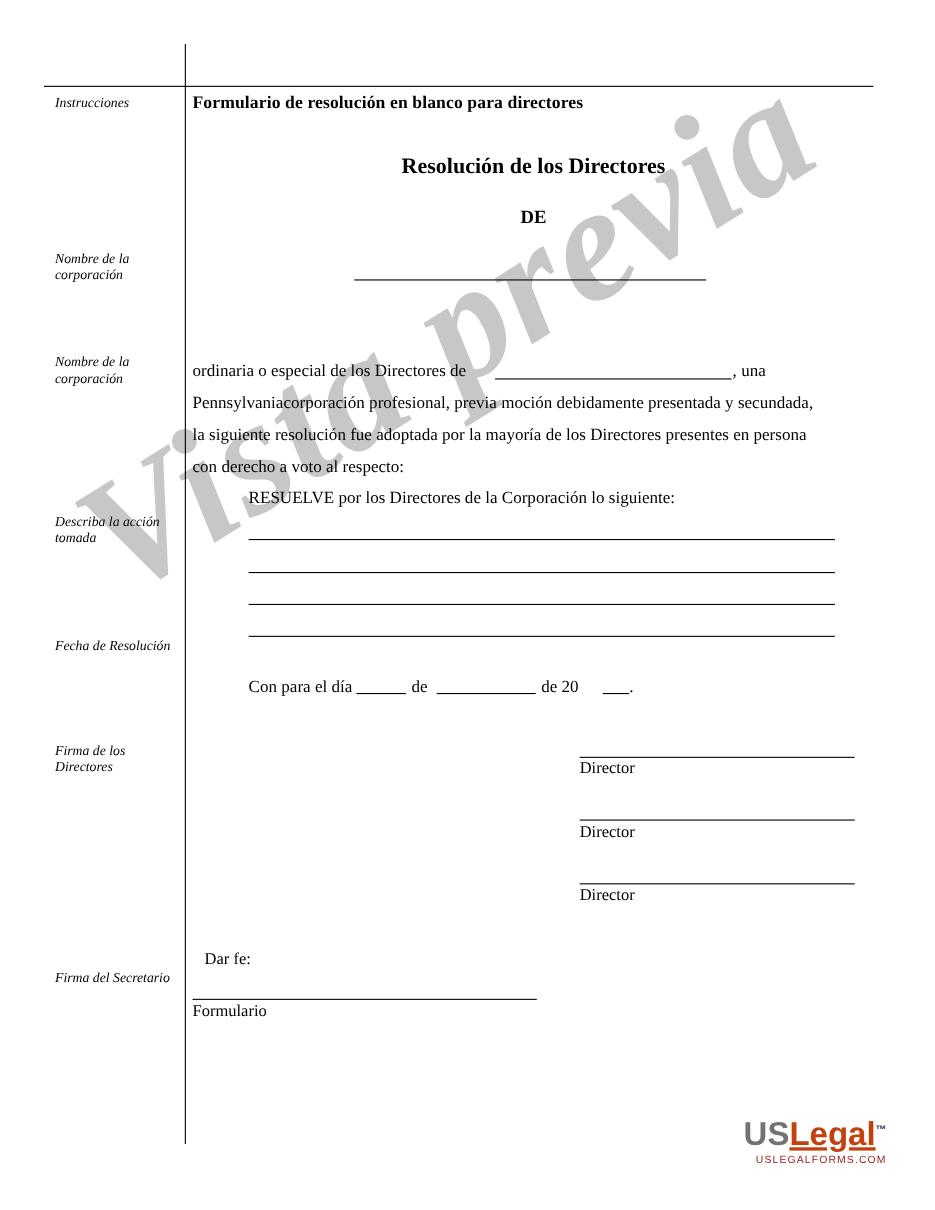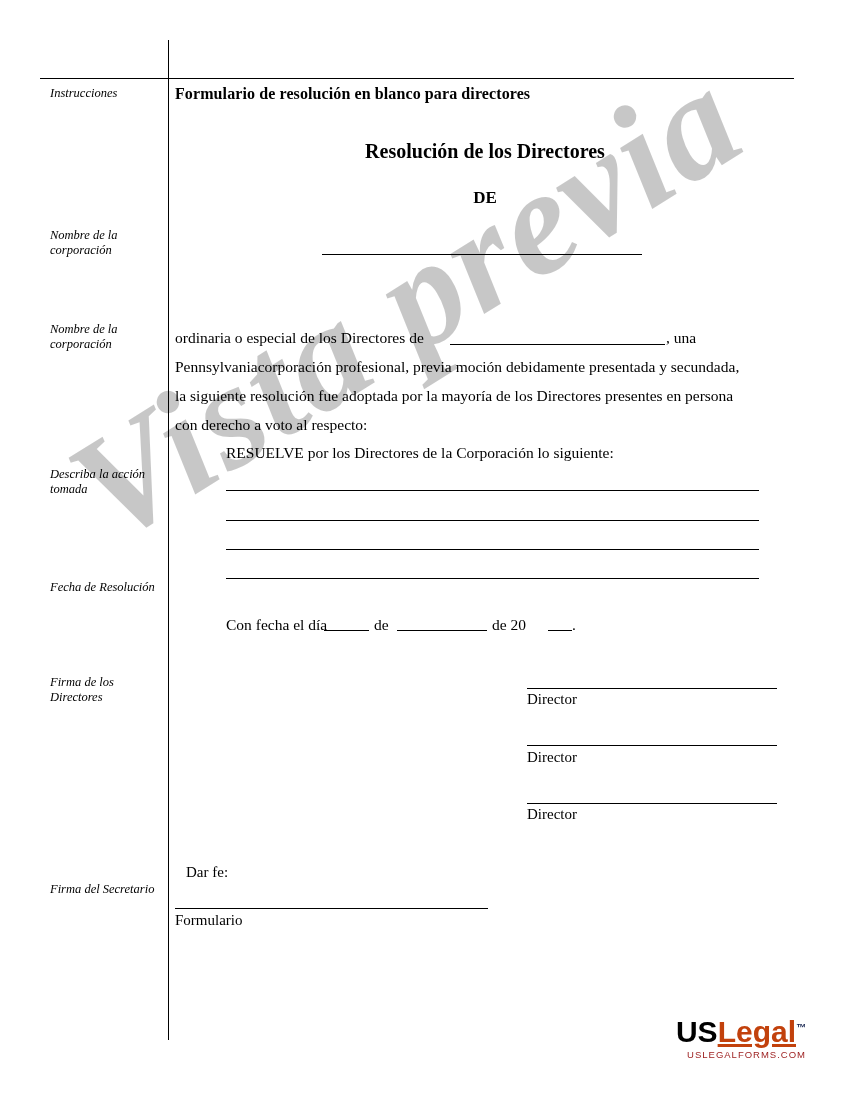--- a/index.html
+++ b/index.html
@@ -125,21 +125,21 @@
     bottom: 40px;
     text-align: right;
   }
   .logo .main {
     font-family: "Liberation Sans", sans-serif;
     font-size: 30px;
     font-weight: bold;
     color: #1c2a54;
     line-height: 30px;
   }
-  .logo .main .us { color: #000000; }
+  .logo .main .us { color: #737373; }
   .logo .main .legal { color: #c2410c; text-decoration: underline; }
   .logo .tm {
     font-size: 10px;
     vertical-align: super;
     color: #1c2a54;
   }
   .logo .sub {
     font-family: "Liberation Sans", sans-serif;
     font-size: 9.5px;
     letter-spacing: 1px;
@@ -179,21 +179,21 @@
   <div class="body-line" style="left:175px; top:385px;">la siguiente resolución fue adoptada por la mayoría de los Directores presentes en persona</div>
   <div class="body-line" style="left:175px; top:414px;">con derecho a voto al respecto:</div>
 
   <div class="body-line" style="left:226px; top:442px;">RESUELVE por los Directores de la Corporación lo siguiente:</div>
 
   <div class="blankline" style="left:226px; top:490px; width:533px;"></div>
   <div class="blankline" style="left:226px; top:520px; width:533px;"></div>
   <div class="blankline" style="left:226px; top:549px; width:533px;"></div>
   <div class="blankline" style="left:226px; top:578px; width:533px;"></div>
 
-  <div class="body-line" style="left:226px; top:614px;">Con fecha el día</div>
+  <div class="body-line" style="left:226px; top:614px;">Con para el día</div>
   <div class="blankline" style="left:324px; top:630px; width:45px;"></div>
   <div class="body-line" style="left:374px; top:614px;">de</div>
   <div class="blankline" style="left:397px; top:630px; width:90px;"></div>
   <div class="body-line" style="left:492px; top:614px;">de 20</div>
   <div class="blankline" style="left:548px; top:630px; width:24px;"></div>
   <div class="body-line" style="left:572px; top:614px;">.</div>
 
   <div class="blankline" style="left:527px; top:688px; width:250px;"></div>
   <div class="sig-label" style="left:527px; top:691px;">Director</div>
 

